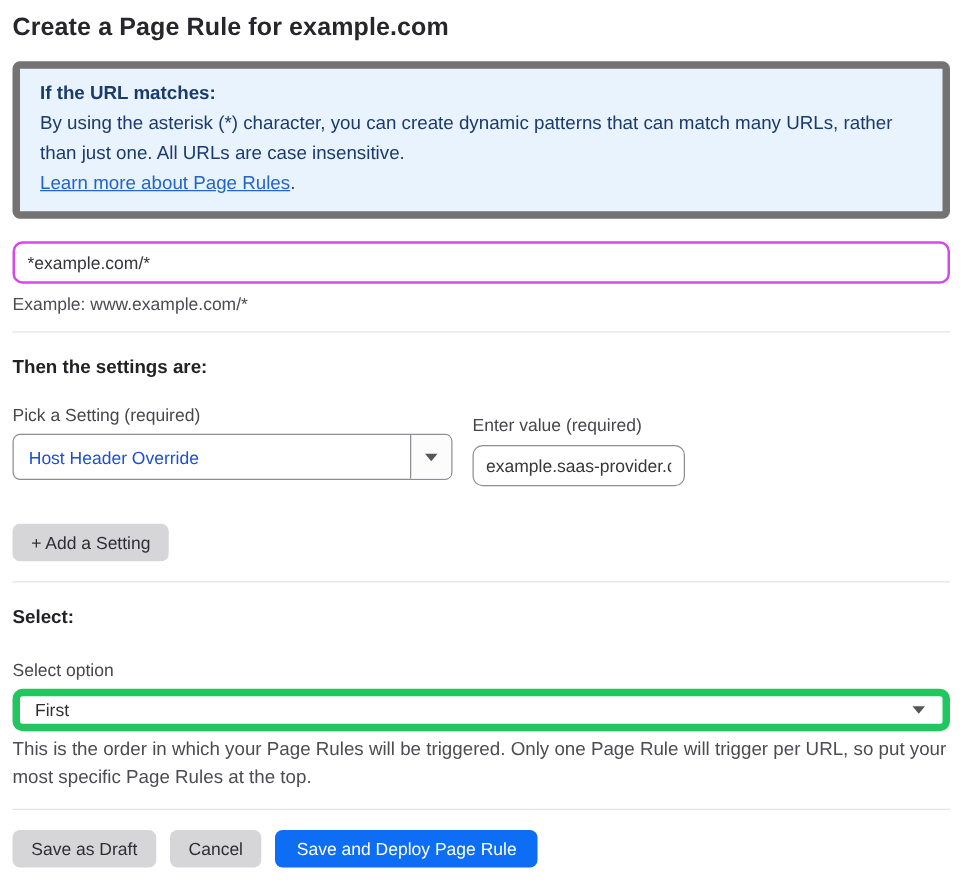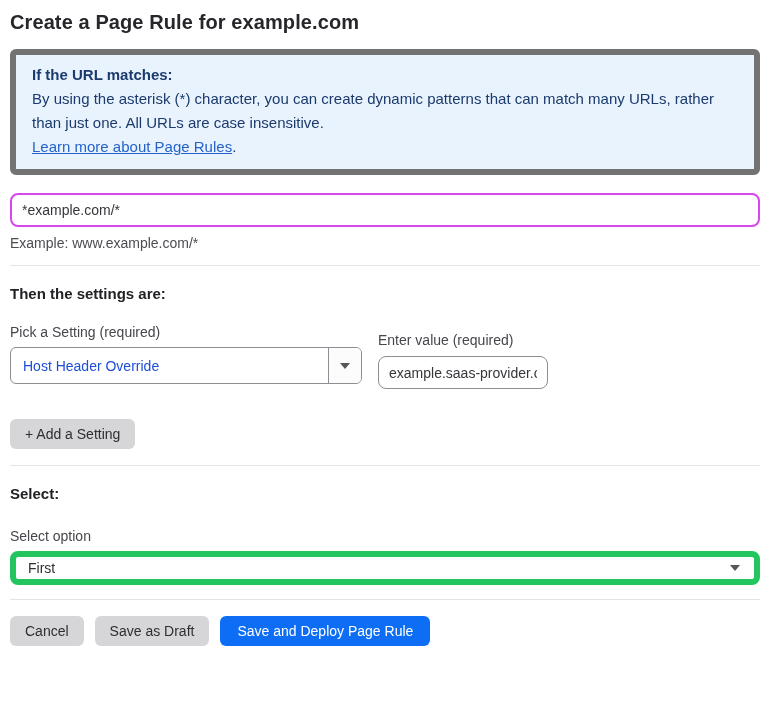--- a/index.html
+++ b/index.html
@@ -228,22 +228,23 @@
 
   <hr class="divider divider-2">
 
   <div class="section-heading">Select:</div>
 
   <div class="field-label order-label">Select option</div>
   <div class="order-select">
     <div class="select-value">First</div>
     <span class="caret"></span>
   </div>
+  <div class="order-helper">This is the order in which your Page Rules will be triggered. Only one Page Rule will trigger per URL, so put your most specific Page Rules at the top.</div>
 
   <hr class="divider divider-3">
 
   <div class="footer-actions">
+    <button class="btn btn-gray">Save as Draft</button>
     <button class="btn btn-gray">Cancel</button>
-    <button class="btn btn-gray">Save as Draft</button>
     <button class="btn btn-blue">Save and Deploy Page Rule</button>
   </div>
 
 </div>
 
 </body></html>

